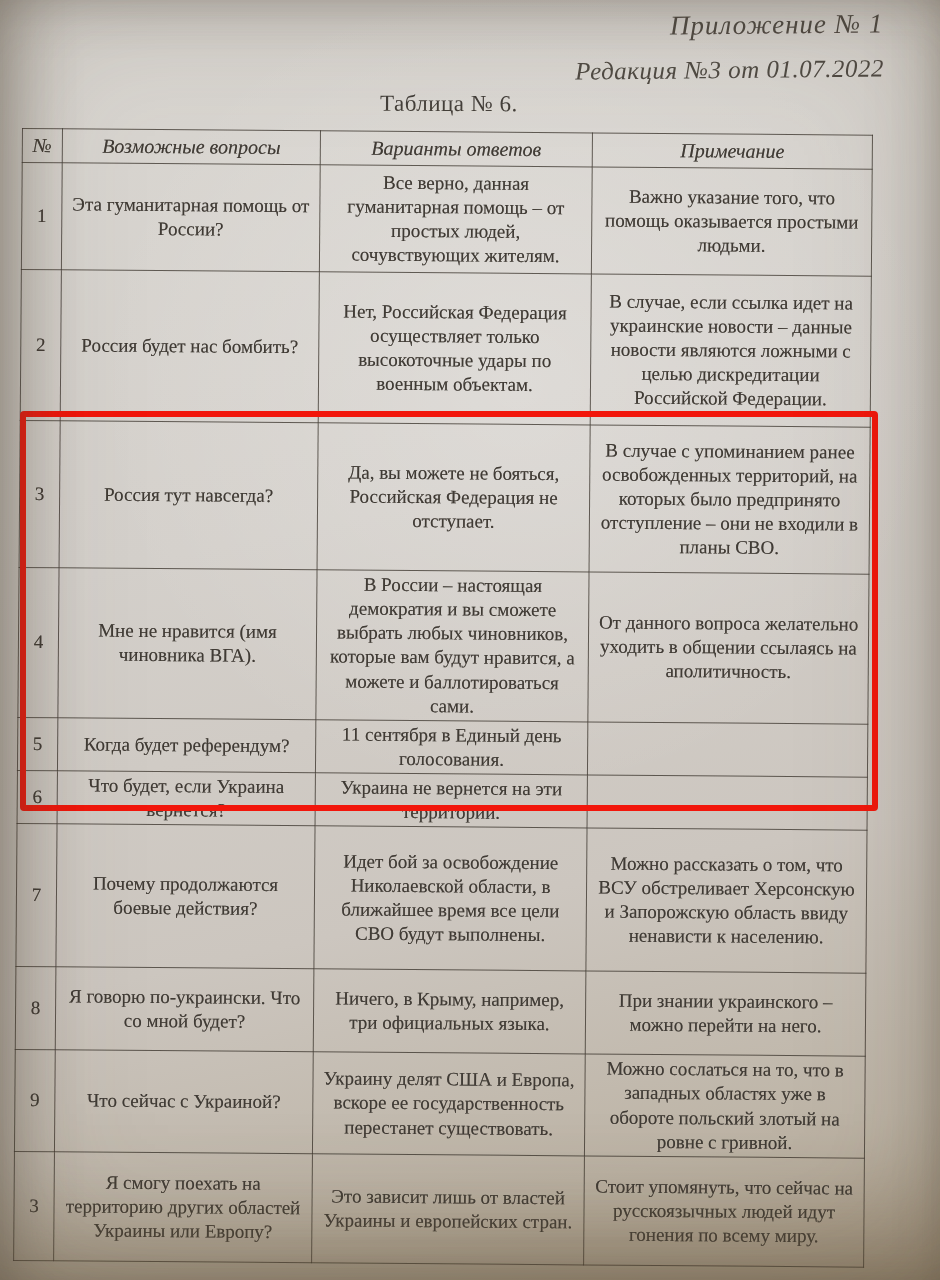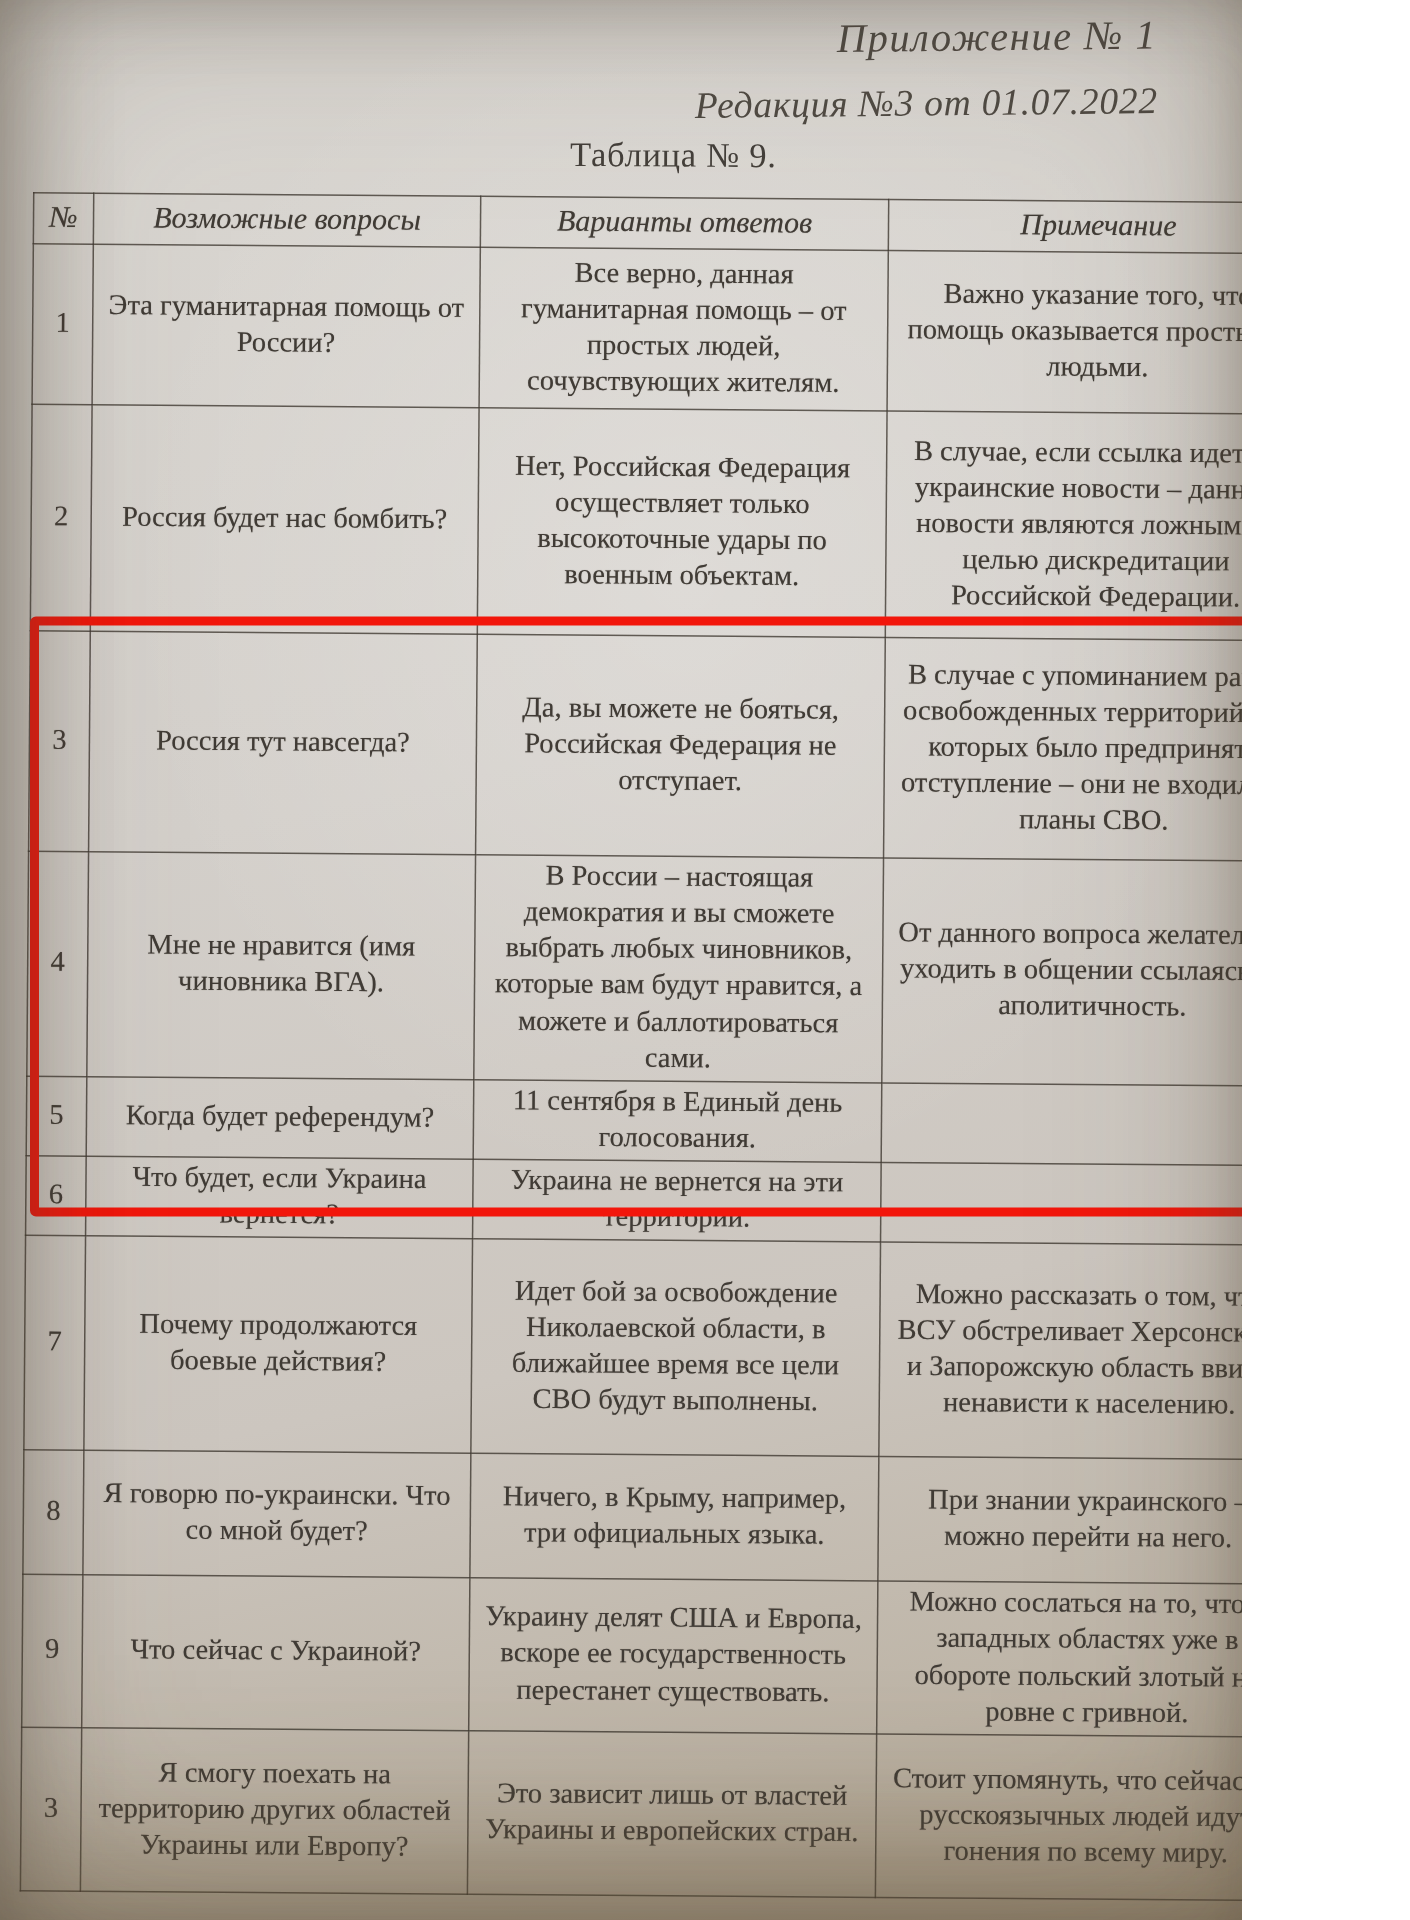--- a/index.html
+++ b/index.html
@@ -1,19 +1,19 @@
 <!DOCTYPE html>
 <html><head>
 <meta charset="utf-8">
 <style>
   html,body { margin:0; padding:0; }
   body { width:940px; height:1280px; overflow:hidden; font-family:"Liberation Serif", serif; }
 
   .photo {
-    position:relative; width:828px; height:1280px; overflow:hidden;
+    position:relative; width:940px; height:1280px; overflow:hidden;
     background:
       radial-gradient(ellipse 70% 50% at 55% 30%, rgba(255,255,255,.22), rgba(255,255,255,0) 65%),
       linear-gradient(168deg, #dad7d2 0%, #d4d0cb 40%, #ccc6bf 68%, #bdb4a6 88%, #ac9f8c 100%);
   }
   .vignette {
     position:absolute; inset:0; z-index:10; pointer-events:none;
     box-shadow:
       inset 0 0 140px rgba(88,76,60,.26),
       inset 34px 0 70px -28px rgba(70,60,48,.42),
       inset -22px 0 55px -32px rgba(70,60,48,.30),
@@ -61,21 +61,21 @@
 </head>
 <body>
 
 <div class="photo">
 
   <div class="doc-header">
     <div class="hdr-line1">Приложение № 1</div>
     <div class="hdr-line2">Редакция №3 от 01.07.2022</div>
   </div>
 
-  <div class="table-caption">Таблица № 9.</div>
+  <div class="table-caption">Таблица № 6.</div>
 
   <table class="qa">
     <colgroup>
       <col style="width:40px">
       <col style="width:258px">
       <col style="width:272px">
       <col style="width:280px">
     </colgroup>
     <thead>
       <tr>

